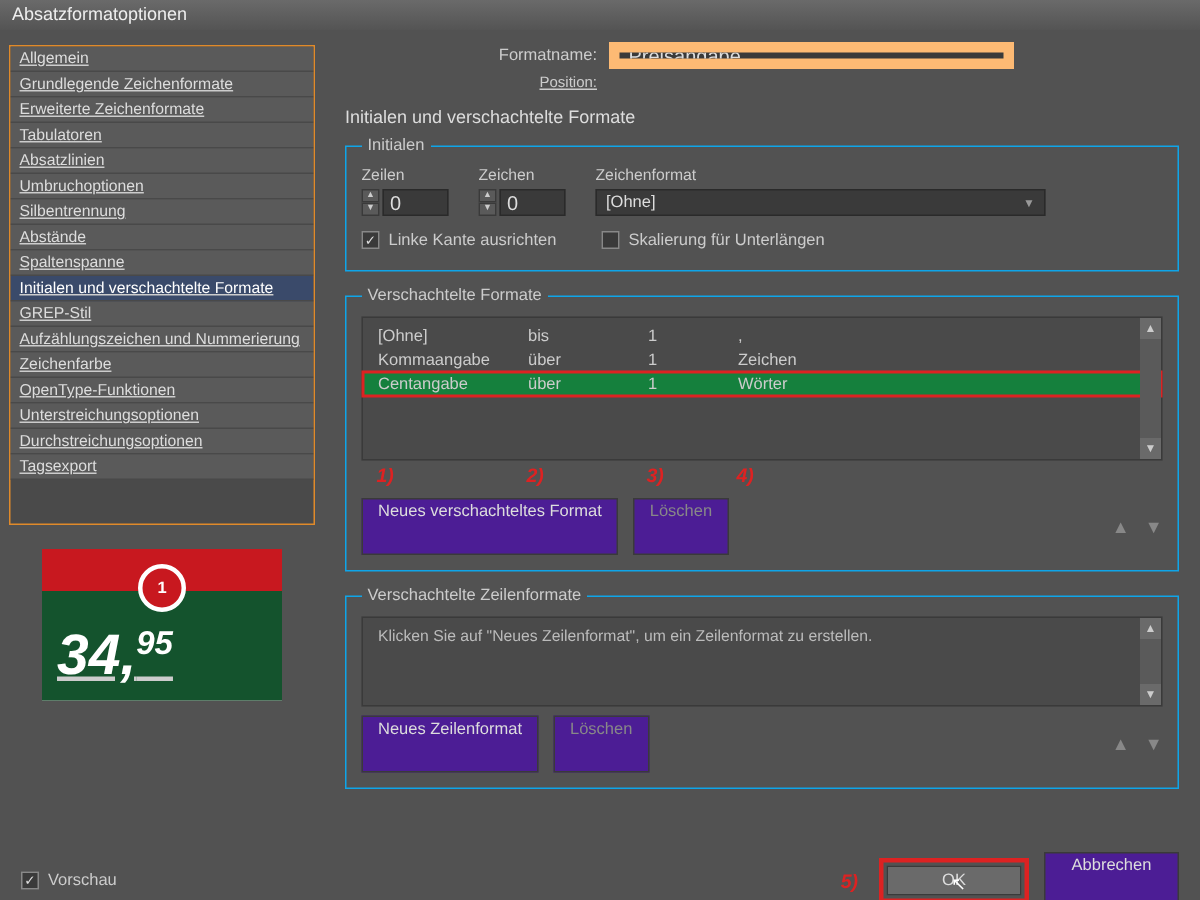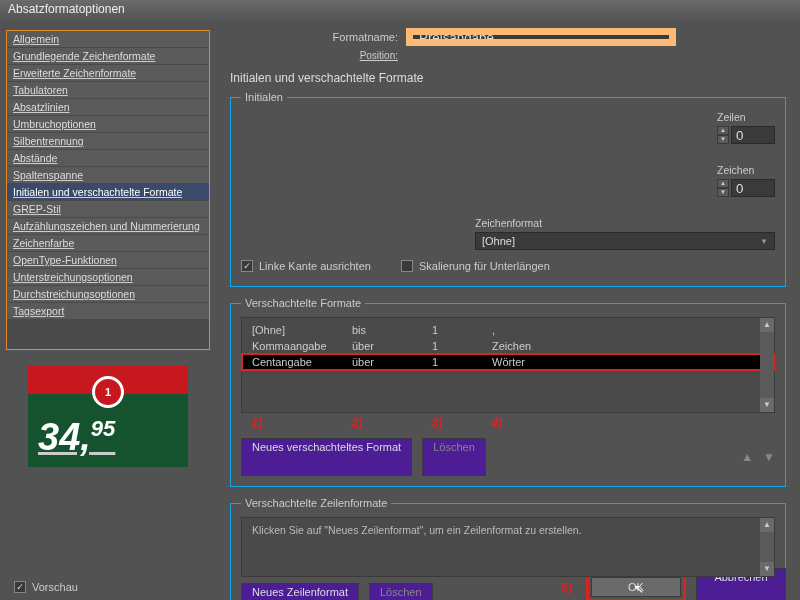--- a/index.html
+++ b/index.html
@@ -27,21 +27,21 @@
   .spin { display:flex; align-items:center; }
   .spin .btns { display:flex; flex-direction:column; margin-right:2px; }
   .spin .b { width:12px; height:9px; background:#5a5a5a; border:1px solid #3a3a3a; font-size:6px; color:#ccc; text-align:center; line-height:6px; cursor:pointer; }
   .spin input { width:44px; background:#3a3a3a; border:1px solid #2a2a2a; color:#ddd; padding:1px 4px; height:18px; }
   .dd { background:#3a3a3a; border:1px solid #2a2a2a; color:#ddd; padding:1px 6px; height:18px; width: 300px; display:flex; justify-content:space-between; align-items:center; }
   .dd .tri { font-size:8px; color:#999; }
   .chk { display:flex; align-items:center; gap:6px; }
   .chk .box { width:12px; height:12px; border:1px solid #888; background:#3a3a3a; text-align:center; font-size:9px; line-height:10px; color:#ddd; }
   .nested-list { background:#4a4a4a; border:1px solid #3a3a3a; height:96px; position:relative; padding:4px 0; }
   .nested-list .nr { display:grid; grid-template-columns: 100px 80px 60px 120px; padding:2px 10px; font-size:11px; color:#ccc; }
-  .nested-list .nr.hl { outline:2px solid #d22; outline-offset:-1px; background:#000000; }
+  .nested-list .nr.hl { outline:2px solid #d22; outline-offset:-1px; background:#15803d; }
   .scrollbar { position:absolute; right:0; top:0; bottom:0; width:14px; background:#5a5a5a; }
   .scrollbar .ar { height:14px; background:#6a6a6a; text-align:center; font-size:8px; line-height:14px; color:#ccc; }
   .annot { display:grid; grid-template-columns: 100px 80px 60px 120px; padding:2px 10px; color:#d22; font-style:italic; font-weight:bold; font-size:13px; }
   .btnrow { display:flex; gap:10px; align-items:center; margin-top:6px; }
   .btn { background:#4c1d95; border:1px solid #3a3a3a; color:#ddd; padding:2px 10px; height:38px; font-size:11px; cursor:pointer; }
   .btn.dis { color:#888; }
   .arrows { margin-left:auto; display:flex; gap:10px; color:#888; font-size:12px; }
   .linebox { background:#4a4a4a; border:1px solid #3a3a3a; height:60px; padding:6px 10px; font-size:10.5px; color:#bbb; position:relative; }
   .footer { display:flex; align-items:center; padding:8px 14px; }
   .footer .right { margin-left:auto; display:flex; gap:10px; align-items:center; }
@@ -94,21 +94,21 @@
       <div class="lbl-r">Formatname:</div>
       <input class="txtin" style="width: 270px;" value="Preisangabe">
     </div>
     <div class="row" style="margin-left:80px;text-decoration:underline;">
       <div class="lbl-r" style="font-size:10px;">Position:</div>
     </div>
     <div class="section-title">Initialen und verschachtelte Formate</div>
 
     <fieldset>
       <legend>Initialen</legend>
-      <div style="display:flex; gap:20px; align-items:flex-end;flex-direction:column;">
+      <div style="display:flex; gap:20px; align-items:flex-end;">
         <div>
           <div class="collabel">Zeilen</div>
           <div class="spin">
             <div class="btns">
                 <div class="b">▲</div>
                 <div class="b">▼</div>
               </div>
             <input value="0" style="">
           </div>
         </div>

